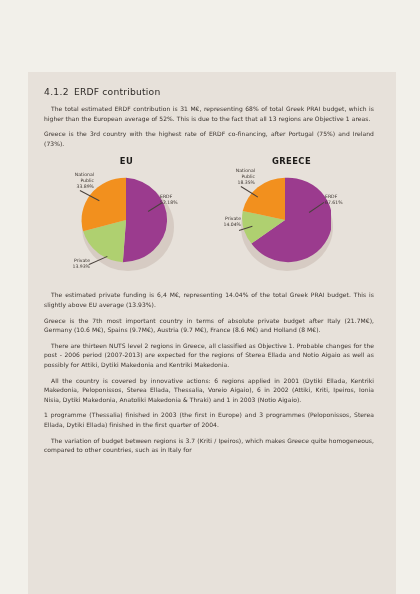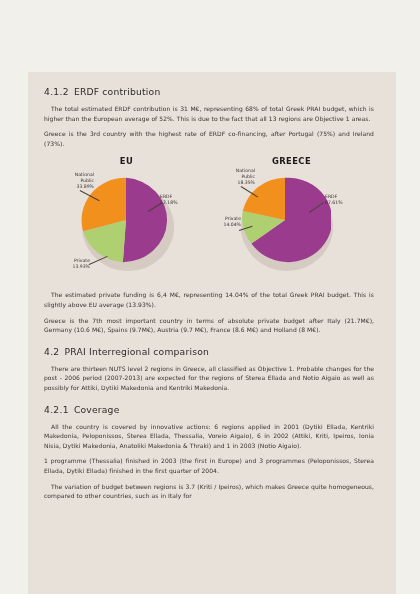--- a/index.html
+++ b/index.html
@@ -213,28 +213,22 @@
           <span>13.93%</span>
         </div>
         <div class="leader" style="left:45px; top:110px; width:20px; transform:rotate(-24deg);"></div>
       </div>
 
     </div>
 
     <p class="body indent">The estimated private funding is 6,4 M€, representing 14.04% of the total Greek PRAI budget. This is slightly above EU average (13.93%).</p>
     <p class="body">Greece is the 7th most important country in terms of absolute private budget after Italy (21.7M€), Germany (10.6 M€), Spains (9.7M€), Austria (9.7 M€), France (8.6 M€) and Holland (8 M€).</p>
 
-    <h2 class="sect" style="margin-top:11px;">
-      <span class="num">4.2</span><span class="ttl">PRAI Interregional comparison</span>
-    </h2>
     <p class="body indent">There are thirteen NUTS level 2 regions in Greece, all classified as Objective 1. Probable changes for the post - 2006 period (2007-2013) are expected for the regions of Sterea Ellada and Notio Aigaio as well as possibly for Attiki, Dytiki Makedonia and Kentriki Makedonia.</p>
 
-    <h2 class="sect" style="margin-top:11px;">
-      <span class="num">4.2.1</span><span class="ttl">Coverage</span>
-    </h2>
     <p class="body indent">All the country is covered by innovative actions: 6 regions applied in 2001 (Dytiki Ellada, Kentriki Makedonia, Peloponissos, Sterea Ellada, Thessalia, Voreio Aigaio), 6 in 2002 (Attiki, Kriti, Ipeiros, Ionia Nisia, Dytiki Makedonia, Anatoliki Makedonia &amp; Thraki) and 1 in 2003 (Notio Aigaio).</p>
     <p class="body">1 programme (Thessalia) finished in 2003 (the first in Europe) and 3 programmes (Peloponissos, Sterea Ellada, Dytiki Ellada) finished in the first quarter of 2004.</p>
 
     <p class="body indent">The variation of budget between regions is 3.7 (Kriti / Ipeiros), which makes Greece quite homogeneous, compared to other countries, such as in Italy for</p>
 
   </div>
 
   <div class="footer-num">30</div>
 </div>
 

